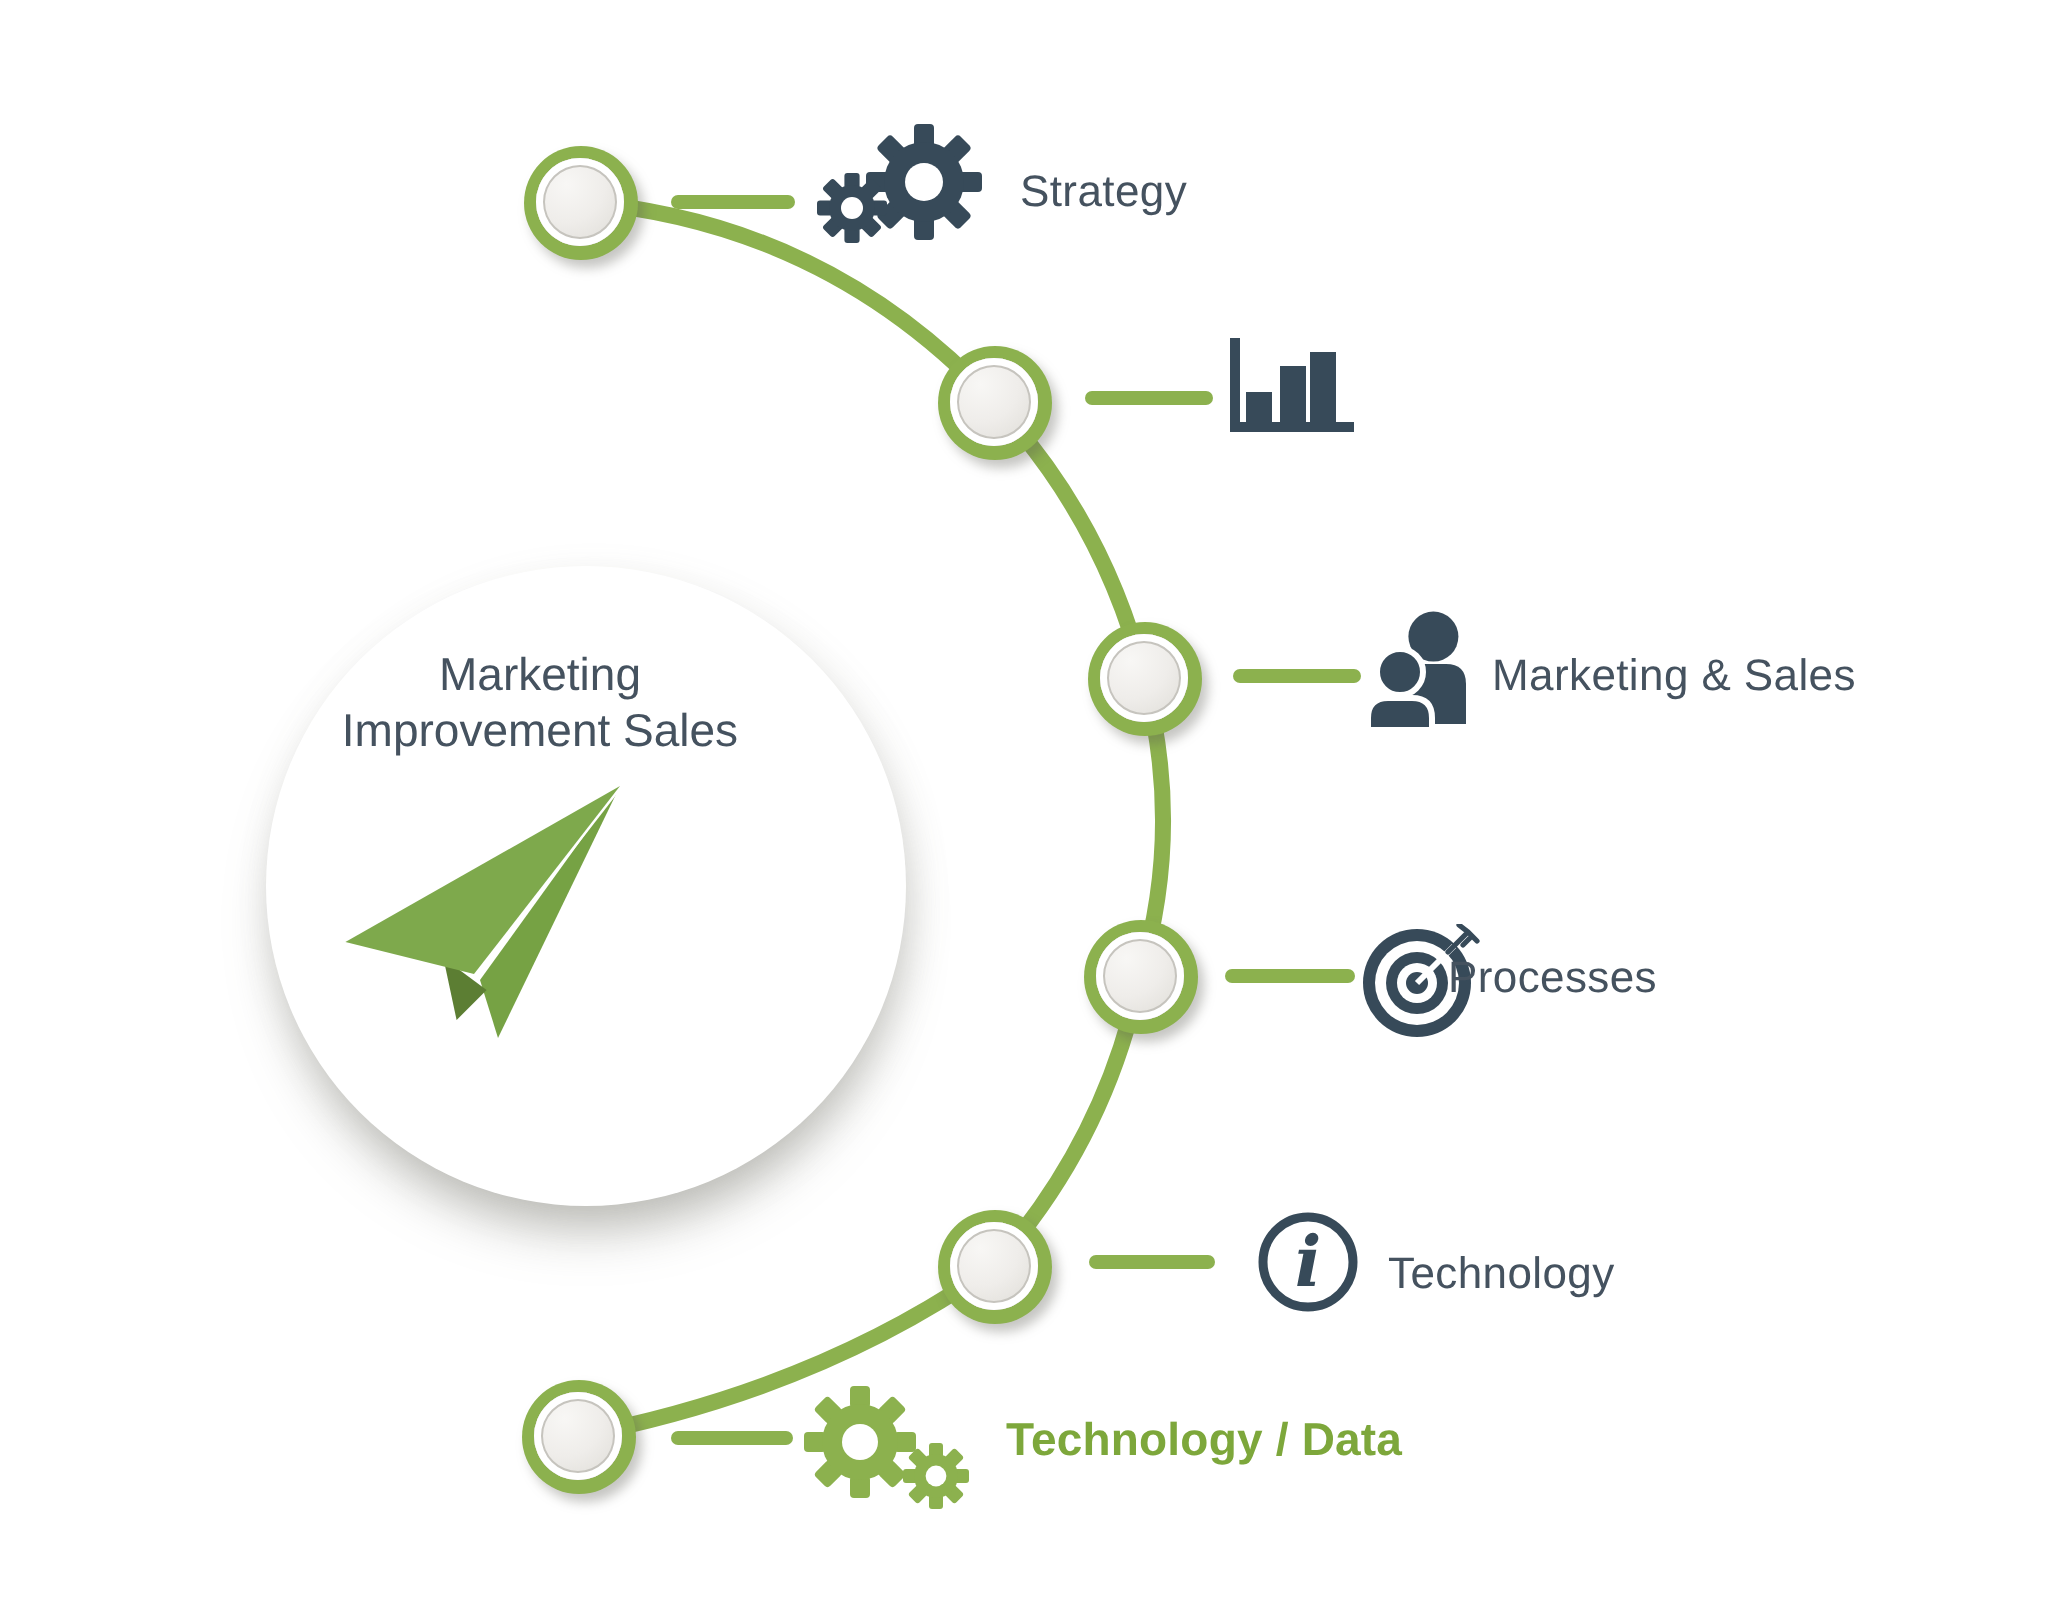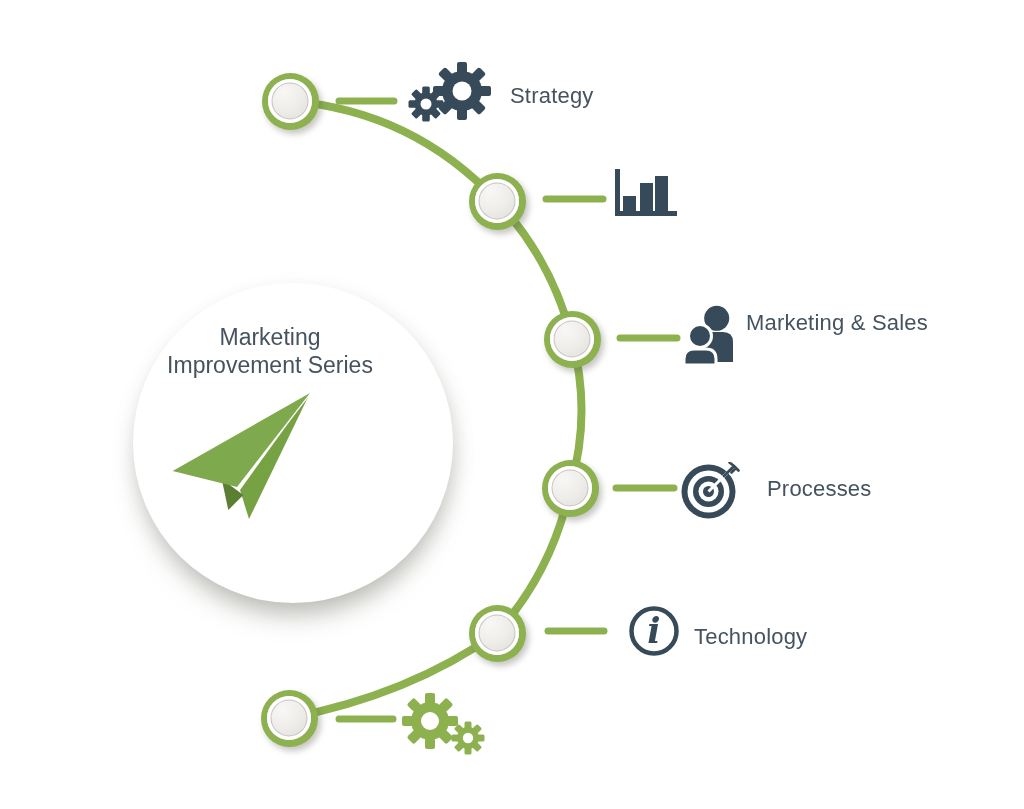--- a/index.html
+++ b/index.html
@@ -55,21 +55,21 @@
       <line x1="620" y1="338" x2="677" y2="338"></line>
       <line x1="616" y1="488" x2="674" y2="488"></line>
       <line x1="548" y1="631" x2="604" y2="631"></line>
       <line x1="339" y1="719" x2="393" y2="719"></line>
     </g>
   </svg>
 
   <div class="hub">
     <div class="hub-title">
       <div>Marketing</div>
-      <div>Improvement Series</div>
+      <div>Improvement Sales</div>
     </div>
     <svg class="plane" width="160" height="145" viewBox="0 0 160 145">
       <polygon points="147,10 77,107 86,136" fill="#76A244"></polygon>
       <polygon points="58.7,96 80.3,112 65.3,127" fill="#5C7E33"></polygon>
       <line x1="147" y1="10" x2="74" y2="104" stroke="#FFFFFF" stroke-width="2.5"></line>
       <polygon points="147,10 9.7,88 74,104" fill="#7EA94C"></polygon>
     </svg>
   </div>
 
   <div class="node" style="left:261.5px;top:72.5px">
@@ -241,17 +241,18 @@
         <g transform="rotate(315)">
             <rect x="-3.5" y="-16.5" width="7" height="7.5" rx="1.5"></rect>
           </g>
         <circle r="11"></circle>
           <circle r="5.2" fill="#FFFFFF"></circle>
       </g>
     </g>
   </svg>
 
   <div class="label" style="left:510px;top:96px">Strategy</div>
-  <div class="label" style="left:746px;top:323px">Marketing &amp; Sales</div>
-  <div class="label" style="left:767px;top:489px">Processes</div>
+  <div class="label" style="left:746px;top:338px">Marketing &amp; Sales</div>
+  <div class="label" style="left:724px;top:489px">Processes</div>
   <div class="label" style="left:694px;top:637px">Technology</div>
+  <div class="label label--green" style="left:503px;top:720px">Technology / Data</div>
 
 </div>
 
 </body></html>

